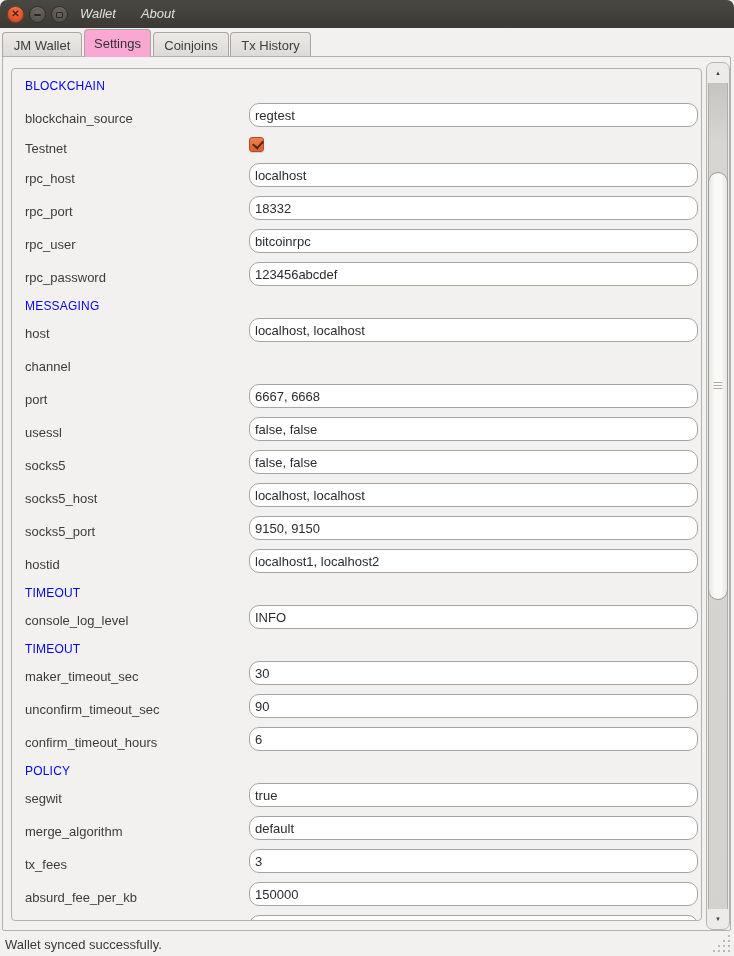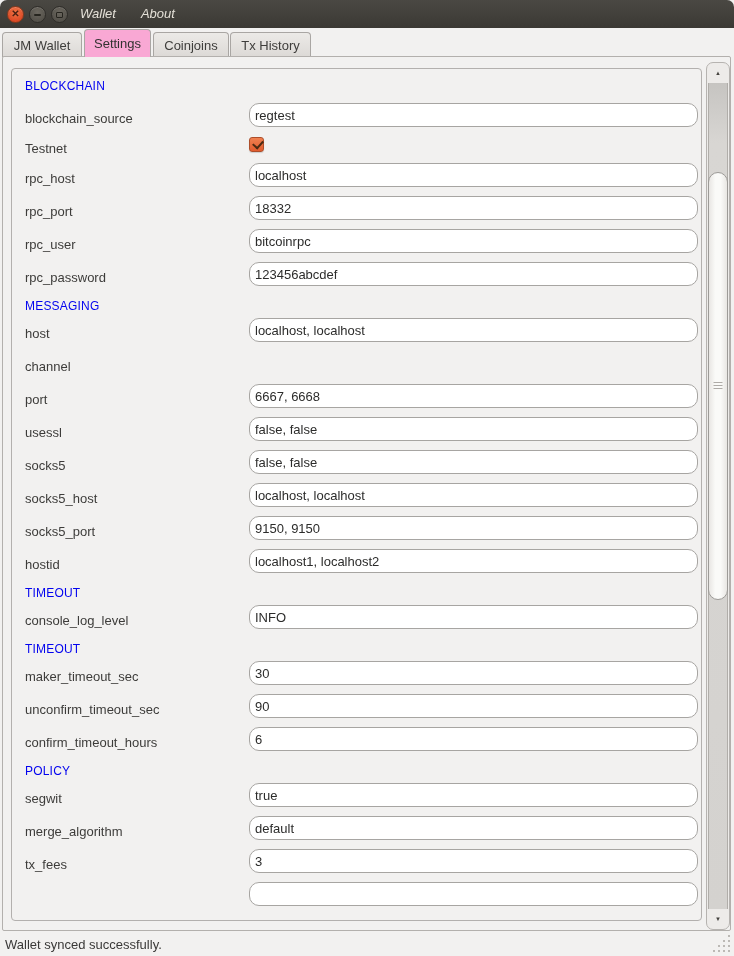--- a/index.html
+++ b/index.html
@@ -251,20 +251,24 @@
         </div>
         <div class="row">
           <div class="lbl">merge_algorithm</div>
           <input class="inp" type="text" readonly="" value="default" style="">
         </div>
         <div class="row">
           <div class="lbl">tx_fees</div>
           <input class="inp" type="text" readonly="" value="3" style="">
         </div>
         <div class="row">
+          <div class="lbl">absurd_fee_per_kb</div>
+          <input class="inp" type="text" readonly="" value="150000" style="">
+        </div>
+        <div class="row">
           <div class="lbl"></div>
           <input class="inp" type="text" readonly="" style="">
         </div>
       </div>
 
     <div class="scrollbar">
       <div class="sb-btn up">▲</div>
       <div class="sb-trough">
         <div class="sb-thumb">
           <div class="sb-grip"></div>

